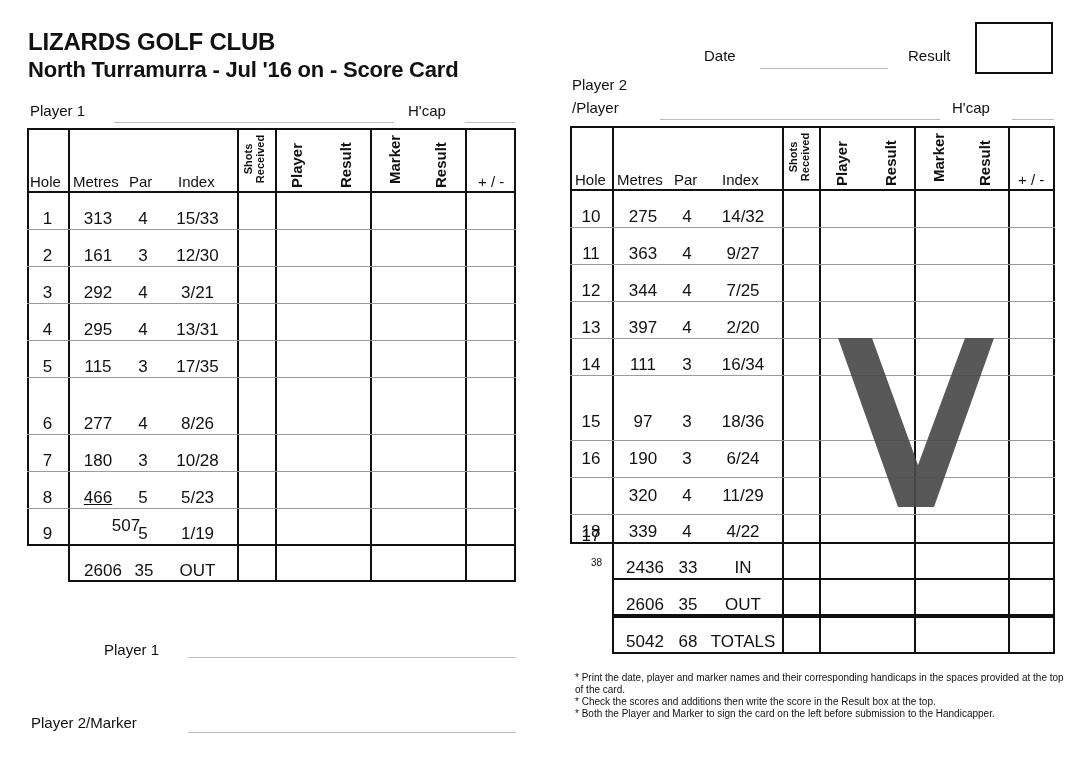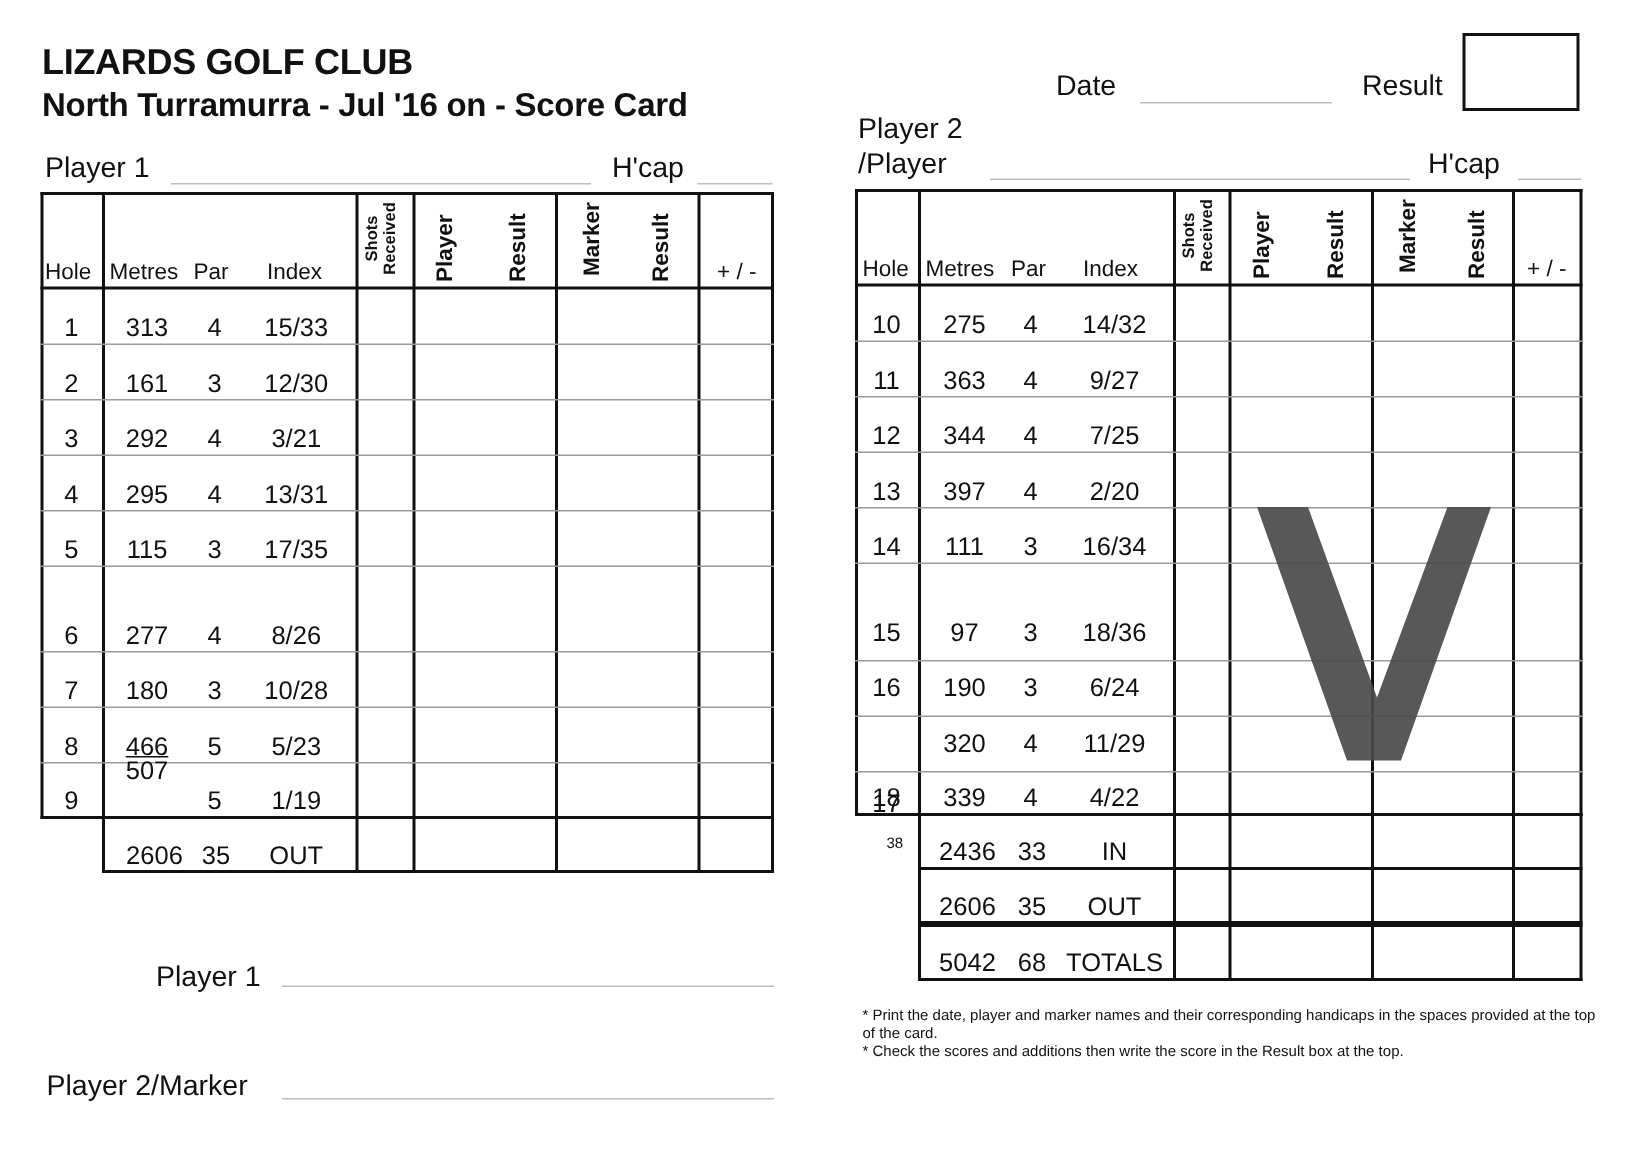--- a/index.html
+++ b/index.html
@@ -1,21 +1,21 @@
 <!DOCTYPE html>
 <html><head>
 <meta charset="utf-8">
 <style>
   html, body { margin: 0; padding: 0; background: #ffffff; }
   body { width: 1092px; height: 773px; position: relative; overflow: hidden;
          font-family: "Liberation Sans", sans-serif; color: #111; }
   .abs { position: absolute; }
   .title1 { left: 28px; top: 28px; font-size: 24px; font-weight: bold; letter-spacing: -0.2px; }
   .title2 { left: 28px; top: 57px; font-size: 22px; font-weight: bold; letter-spacing: -0.2px; }
-  .lbl { font-size: 19px; }
+  .lbl { font-size: 15px; }
   .uline { border-bottom: 1px solid #bdbdbd; height: 0; }
 
   
   .tbl { position: absolute; border: 2px solid #111; box-sizing: border-box; }
   .vline { position: absolute; width: 0; border-left: 2px solid #111; }
   .hline { position: absolute; height: 0; border-top: 1px solid #9a9a9a; }
   .hline-b { position: absolute; height: 0; border-top: 2px solid #111; }
   .hdr { position: absolute; font-size: 15px; }
   .vhdr { position: absolute; font-size: 15px; font-weight: bold; transform: rotate(-90deg);
           transform-origin: left top; white-space: nowrap; }
@@ -117,21 +117,21 @@
   <div class="cell" style="left:70px;top:451px;width:56px;">180</div>
   <div class="cell" style="left:128px;top:451px;width:30px;">3</div>
   <div class="cell" style="left:160px;top:451px;width:75px;">10/28</div>
 
   <div class="cell" style="left:27px;top:488px;width:41px;">8</div>
   <div class="cell" style="left:70px;top:488px;width:56px;text-decoration:underline;">466</div>
   <div class="cell" style="left:128px;top:488px;width:30px;">5</div>
   <div class="cell" style="left:160px;top:488px;width:75px;">5/23</div>
 
   <div class="cell" style="left:27px;top:524px;width:41px;">9</div>
-  <div class="cell" style="left:70px;top:504px;width:56px;">507</div>
+  <div class="cell" style="left:70px;top:516px;width:56px;padding-left:28px;">507</div>
   <div class="cell" style="left:128px;top:524px;width:30px;">5</div>
   <div class="cell" style="left:160px;top:524px;width:75px;">1/19</div>
 
   <div class="cell" style="left:72px;top:561px;width:62px;">2606</div>
   <div class="cell" style="left:128px;top:561px;width:32px;">35</div>
   <div class="cell" style="left:160px;top:561px;width:75px;">OUT</div>
 </div>
 
 <div class="abs lbl" style="left:104px;top:641px;">Player 1</div>
 <div class="abs uline" style="left:188px;top:657px;width:328px;"></div>
@@ -229,13 +229,14 @@
   <div class="cell" style="left:704px;top:595px;width:78px;">OUT</div>
 
   <div class="cell" style="left:616px;top:632px;width:58px;">5042</div>
   <div class="cell" style="left:672px;top:632px;width:32px;">68</div>
   <div class="cell" style="left:704px;top:632px;width:78px;">TOTALS</div>
 </div>
 
 <div class="note" style="left:575px;top:672px;">
   <div>* Print the date, player and marker names and their corresponding handicaps in the spaces provided at the top of the card.</div>
   <div>* Check the scores and additions then write the score in the Result box at the top.</div>
+  <div>* Both the Player and Marker to sign the card on the left before submission to the Handicapper.</div>
 </div>
 
 </body></html>

